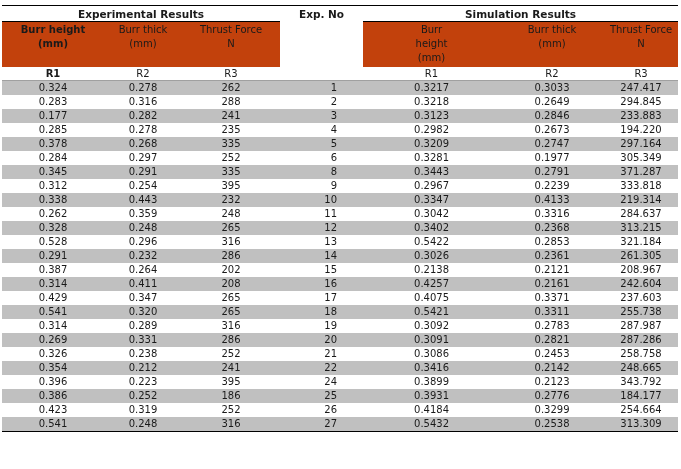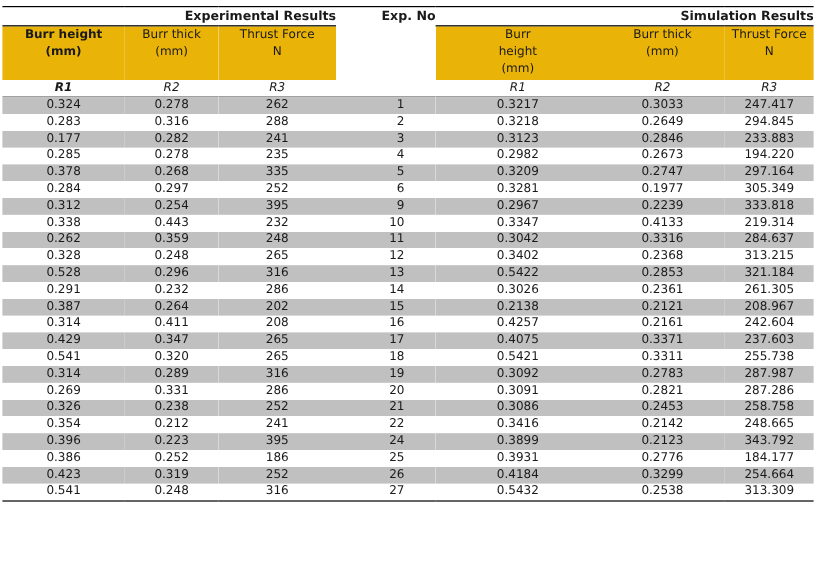--- a/index.html
+++ b/index.html
@@ -1,26 +1,26 @@
 <!DOCTYPE html>
 <html><head>
 <meta charset="utf-8">
 <style>
   html, body { margin: 0; padding: 0; background: #ffffff; }
   body { width: 681px; height: 469px; position: relative; overflow: hidden;
          font-family: "DejaVu Sans", sans-serif; font-size: 10px; color: #1a1a1a; }
   table { position: absolute; left: 2px; top: 5px; width: 676px; border-collapse: collapse;
           table-layout: fixed; border-top: 1.5px solid #000; border-bottom: 1.5px solid #000; }
   td, th { padding: 0; text-align: center; font-weight: normal; white-space: nowrap; overflow: hidden; }
-  .group-row th { height: 15px; font-weight: bold; font-size: 10.5px; vertical-align: middle; text-align: right; }
+  .group-row th { height: 15px; font-weight: bold; font-size: 10.5px; vertical-align: middle; }
   .group-row th.grp { border-bottom: 1px solid #000; }
-  .sub-row th { background: #eab308; vertical-align: top; height: 44px; line-height: 14px; padding-top: 1px; }
+  .sub-row th { background: #c2410c; vertical-align: top; height: 44px; line-height: 14px; padding-top: 1px; }
   .sub-row th.blank { background: #ffffff; }
   .sub-row th.bold { font-weight: bold; }
-  .r-row td { height: 13px; border-bottom: 1px solid #a0a0a0; font-style: italic; }
+  .r-row td { height: 13px; border-bottom: 1px solid #a0a0a0; }
   .r-row td.bold { font-weight: bold; }
   tbody tr.data td { height: 14px; line-height: 14px; font-size: 10px; }
   tbody tr.data:nth-child(odd) td { background: #c0c0c0; }
   tbody tr.data td.r1e { font-weight: normal; }
   tbody tr.data td.exp { text-align: right; padding-right: 26px; }
 </style>
 </head>
 <body>
 
 <table>
@@ -107,20 +107,29 @@
       <tr class="data">
         <td class="r1e">0.284</td>
         <td>0.297</td>
         <td>252</td>
         <td class="exp">6</td>
         <td>0.3281</td>
         <td>0.1977</td>
         <td>305.349</td>
       </tr>
       <tr class="data">
+        <td class="r1e">0.345</td>
+        <td>0.291</td>
+        <td>335</td>
+        <td class="exp">8</td>
+        <td>0.3443</td>
+        <td>0.2791</td>
+        <td>371.287</td>
+      </tr>
+      <tr class="data">
         <td class="r1e">0.312</td>
         <td>0.254</td>
         <td>395</td>
         <td class="exp">9</td>
         <td>0.2967</td>
         <td>0.2239</td>
         <td>333.818</td>
       </tr>
       <tr class="data">
         <td class="r1e">0.338</td>

